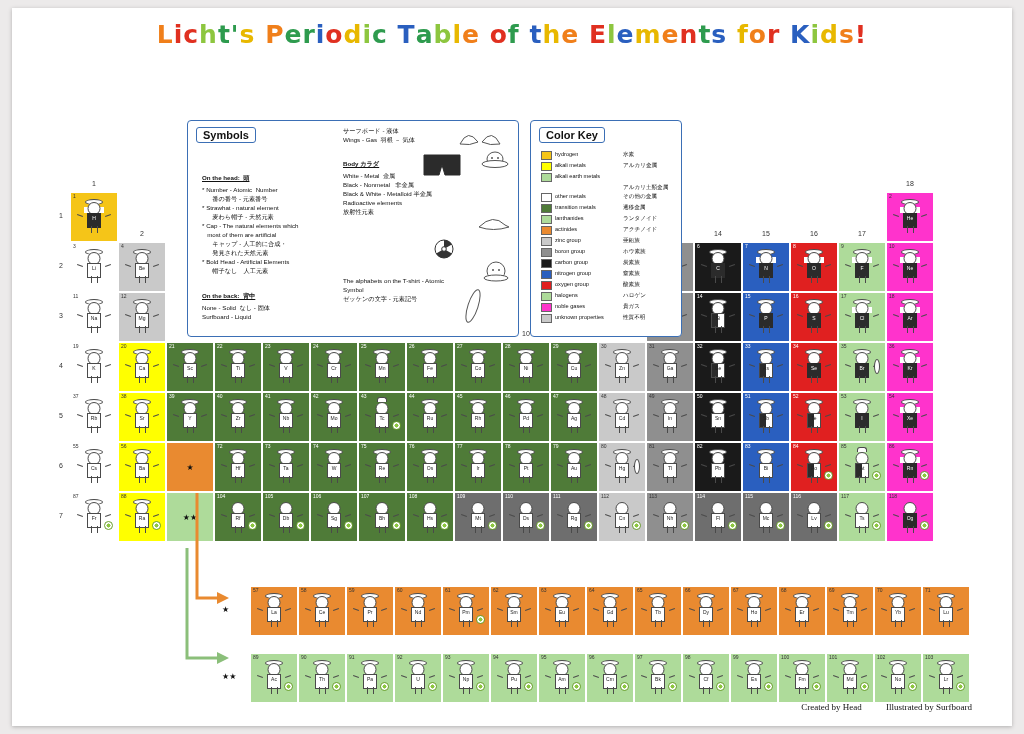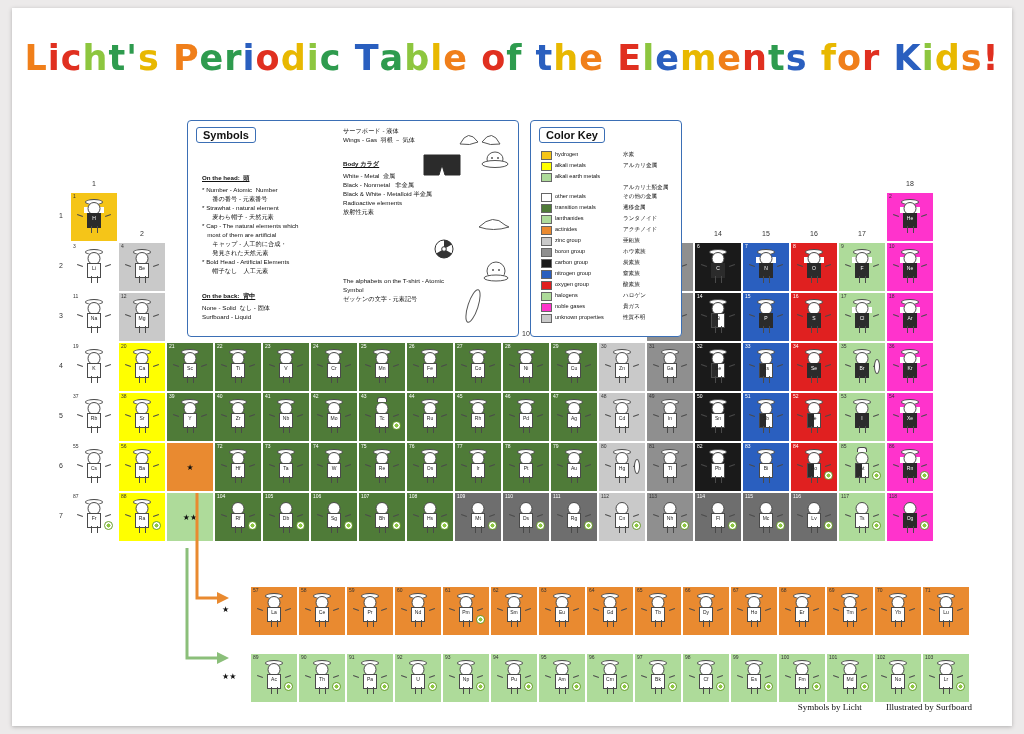--- a/index.html
+++ b/index.html
@@ -9,23 +9,23 @@
     font-family:"Liberation Sans", sans-serif;
     overflow:hidden;
   }
   #page{
     position:absolute;left:12px;top:8px;width:1000px;height:718px;
     background:#ffffff;
     box-shadow:0 1px 4px rgba(0,0,0,.25);
   }
   
   #title{
-    position:absolute;left:0;top:30px;width:1000px;text-align:center;
+    position:absolute;left:0;top:12px;width:1000px;text-align:center;
     font-family:"DejaVu Sans", sans-serif;
-    font-size:35px;font-weight:bold;letter-spacing:1px;white-space:nowrap;
+    font-size:25px;font-weight:bold;letter-spacing:1px;white-space:nowrap;
   }
   #title span{display:inline-block;}
   
   .cell{
     position:absolute;
     box-sizing:border-box;
     border:1px solid #ffffff;
     overflow:hidden;
   }
   .cell .num{
@@ -1849,16 +1849,16 @@
     </svg>
     <svg style="position:absolute;left:246px;top:118px;width:20px;height:20px;" viewBox="0 0 20 20">
       <circle cx="10" cy="10" r="9" fill="#fff" stroke="#333"></circle>
       <path d="M10 10 L10 1 A9 9 0 0 1 17.8 5.5 Z" fill="#333"></path>
       <path d="M10 10 L17.8 14.5 A9 9 0 0 1 2.2 14.5 Z" fill="#333"></path>
       <circle cx="10" cy="10" r="2.3" fill="#fff" stroke="#333"></circle>
     </svg>
   </div>
 
   <div id="footer">
-    <span>Symbols by Licht</span>
+    <span>Created by Head</span>
     <span>Illustrated by Surfboard</span>
   </div>
 </div>
 
 </body></html>

